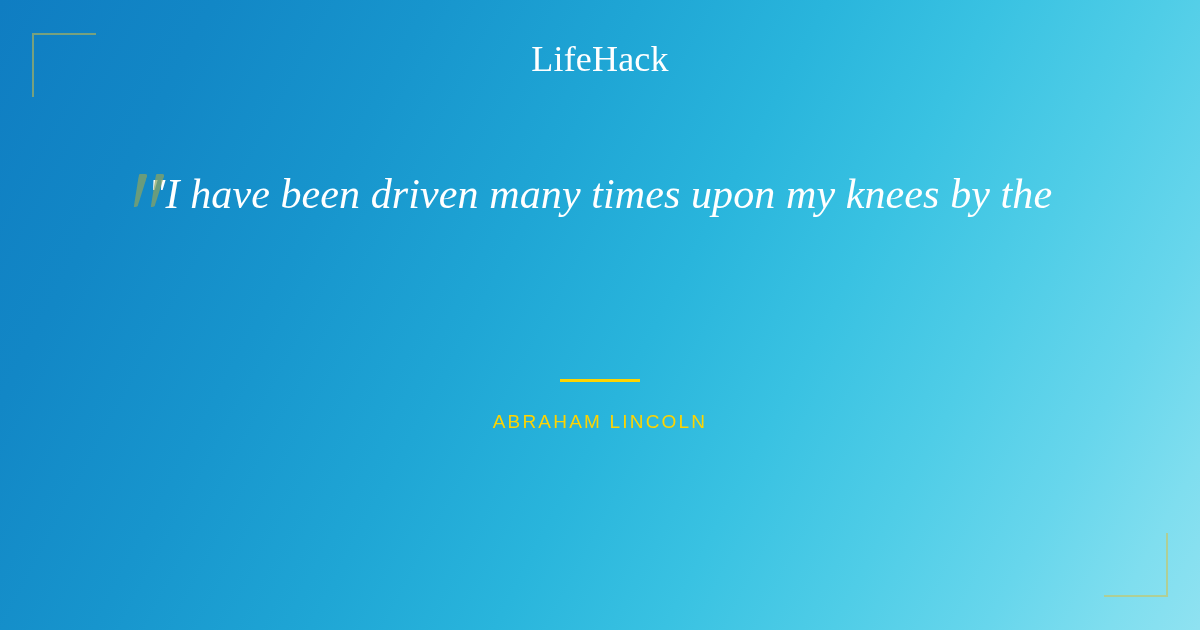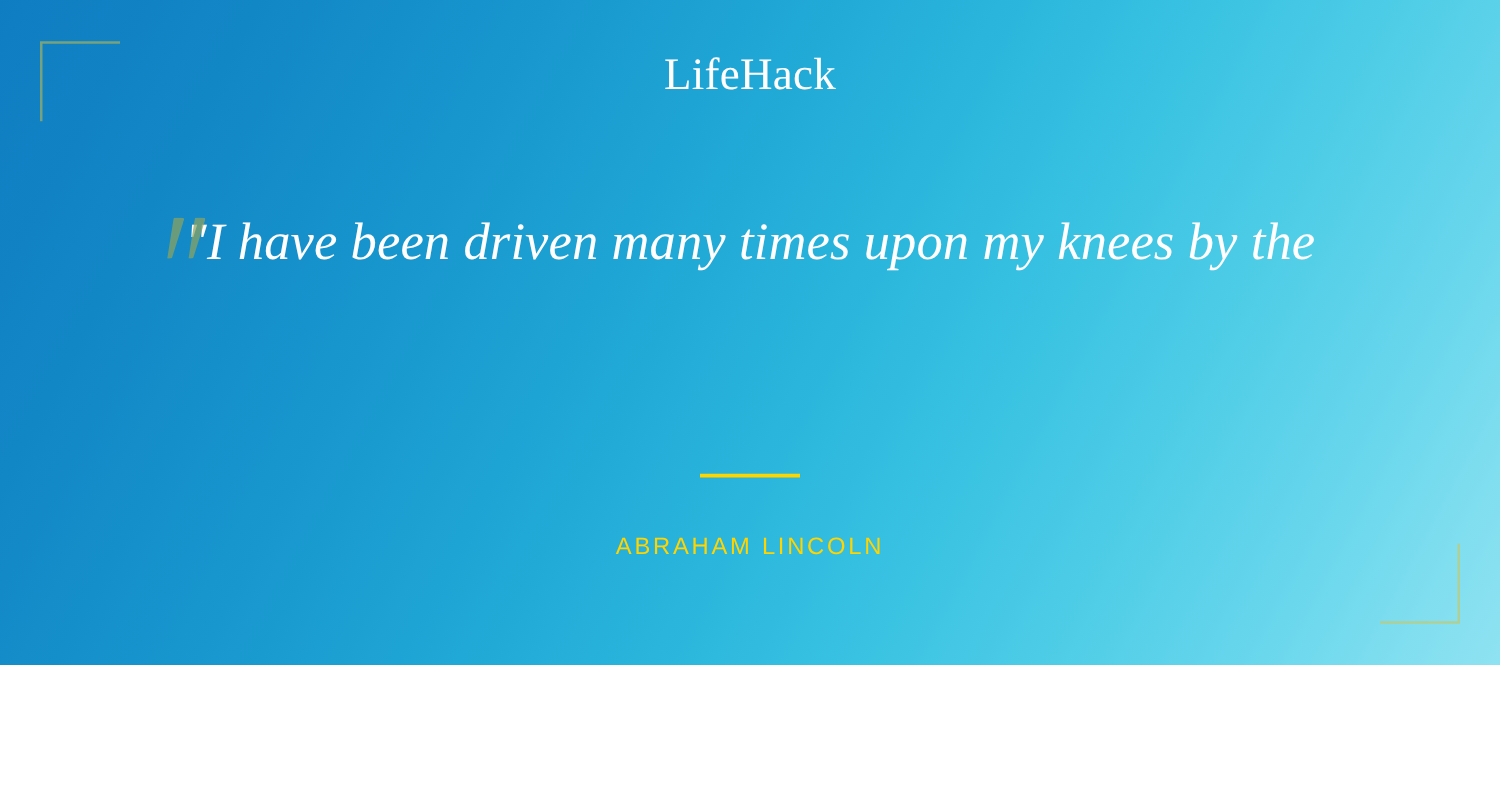--- a/index.html
+++ b/index.html
@@ -5,21 +5,21 @@
 <style>
   html, body {
     margin: 0;
     padding: 0;
     background: #ffffff;
   }
 
   #card {
     position: relative;
     width: 1200px;
-    height: 532px;
+    height: 630px;
     overflow: hidden;
     font-family: "Liberation Sans", sans-serif;
     
     background:
       linear-gradient(118deg,
         #0f7dc2 0%,
         #1287c6 14%,
         #1795cd 28%,
         #1fa6d5 42%,
         #29b5dc 54%,
@@ -118,21 +118,21 @@
     width: 1200px;
     text-align: center;
   }
   #divider {
     width: 80px;
     height: 3px;
     margin: 0 auto;
     background: #FFD500;
   }
   #author {
-    margin-top: 45px;
+    margin-top: 29px;
     font-family: "Liberation Sans", sans-serif;
     font-size: 19px;
     font-weight: 400;
     letter-spacing: 2.2px;
     color: #FFD400;
     white-space: nowrap;
   }
 </style>
 </head>
 <body>

